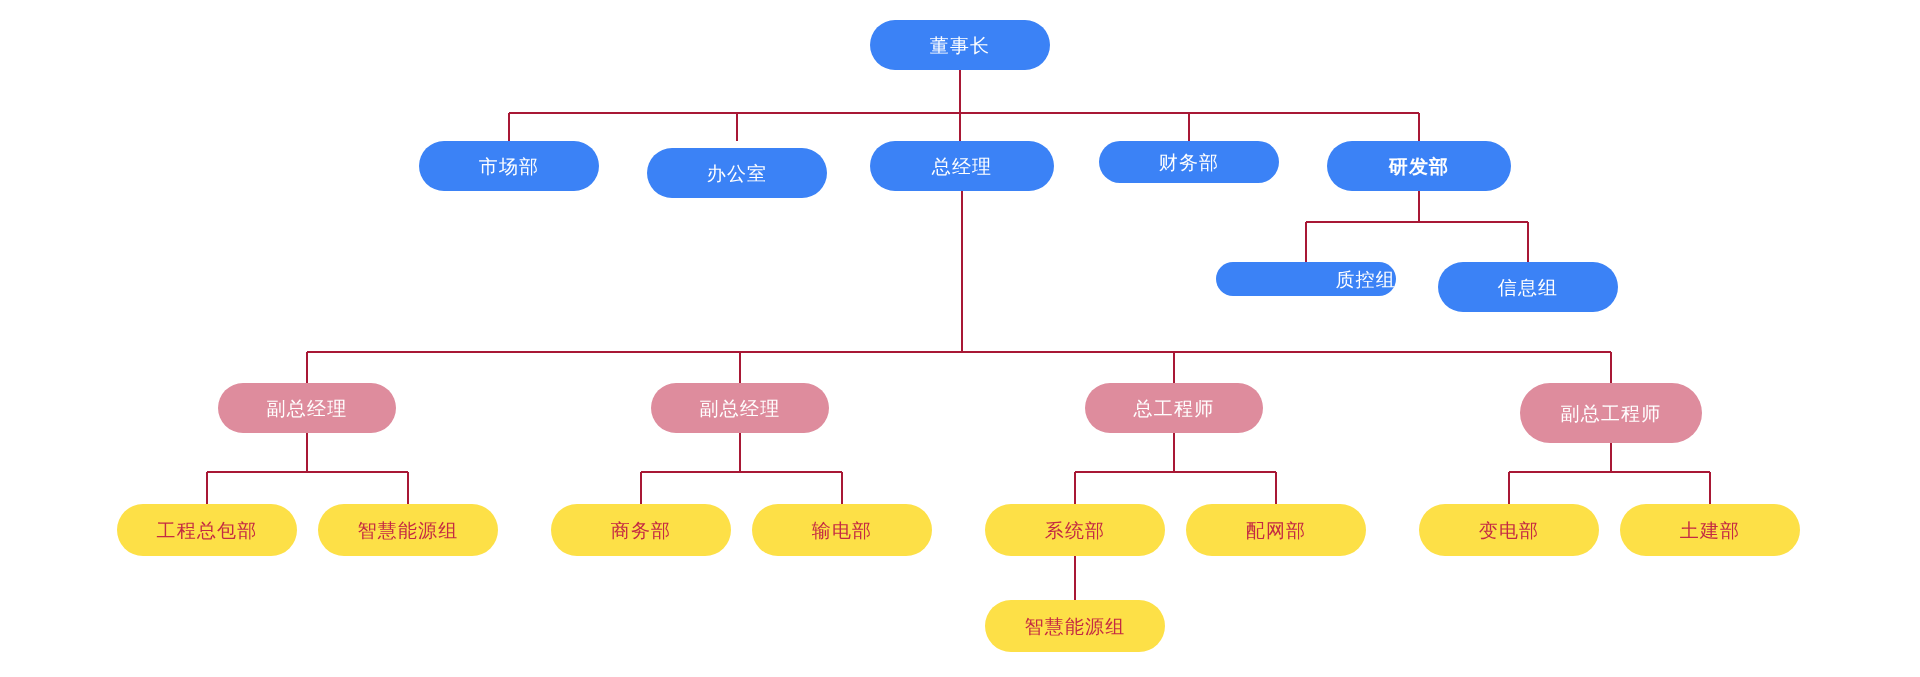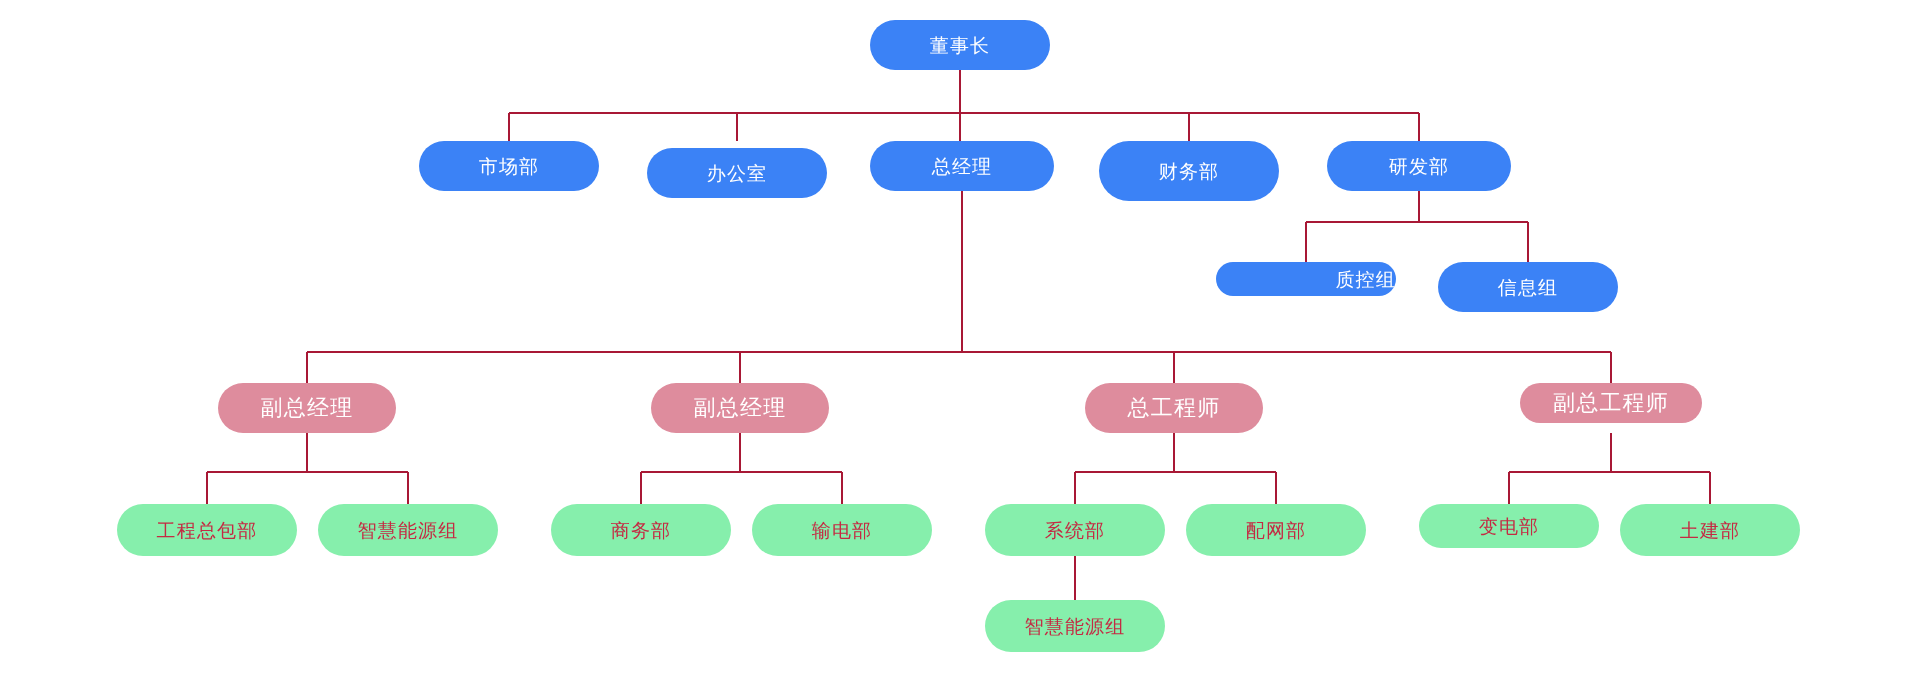--- a/index.html
+++ b/index.html
@@ -43,25 +43,25 @@
   .tier-root,
   .tier-exec,
   .tier-rdsub {
     background: #3b82f6;
     color: #ffffff;
     font-size: 19px;
   }
   .tier-vp {
     background: #DE8C9D;
     color: #ffffff;
-    font-size: 22px;
+    font-size: 19px;
   }
   .tier-dept,
   .tier-group {
-    background: #86efac;
+    background: #fde047;
     color: #C42A43;
     font-size: 19px;
   }
 </style>
 </head>
 <body>
 
 <div id="chart-root">
   <svg id="connector-layer" viewBox="0 0 1920 677" width="1920" height="677" aria-hidden="true">
       <line x1="960" y1="70" x2="960" y2="113" stroke="#A81835" stroke-width="1.6" shape-rendering="crispEdges"></line>
@@ -105,63 +105,63 @@
       </div>
       <div class="node tier-exec" style="left: 419px; top: 141px; width: 180px; height: 50px;">
         <span class="node-label">市场部</span>
       </div>
       <div class="node tier-exec" style="left: 647px; top: 141px; width: 180px; height: 50px; margin-top: 7px;">
         <span class="node-label">办公室</span>
       </div>
       <div class="node tier-exec" style="left: 870px; top: 141px; width: 184px; height: 50px;">
         <span class="node-label">总经理</span>
       </div>
-      <div class="node tier-exec" style="left: 1099px; top: 141px; width: 180px; height: 60px;">
+      <div class="node tier-exec" style="left: 1099px; top: 141px; width: 180px; height: 42px;">
         <span class="node-label">财务部</span>
       </div>
-      <div class="node tier-exec" style="left: 1327px; top: 141px; width: 184px; height: 50px;">
+      <div class="node tier-exec" style="left: 1327px; top: 141px; width: 184px; height: 50px; font-weight: bold;">
         <span class="node-label">研发部</span>
       </div>
       <div class="node tier-rdsub" style="left: 1216px; top: 262px; width: 180px; height: 34px; justify-content: flex-end;">
         <span class="node-label">质控组</span>
       </div>
       <div class="node tier-rdsub" style="left: 1438px; top: 262px; width: 180px; height: 50px;">
         <span class="node-label">信息组</span>
       </div>
       <div class="node tier-vp" style="left: 218px; top: 383px; width: 178px; height: 50px;">
         <span class="node-label">副总经理</span>
       </div>
       <div class="node tier-vp" style="left: 651px; top: 383px; width: 178px; height: 50px;">
         <span class="node-label">副总经理</span>
       </div>
       <div class="node tier-vp" style="left: 1085px; top: 383px; width: 178px; height: 50px;">
         <span class="node-label">总工程师</span>
       </div>
-      <div class="node tier-vp" style="left: 1520px; top: 383px; width: 182px; height: 40px;">
+      <div class="node tier-vp" style="left: 1520px; top: 383px; width: 182px; height: 60px;">
         <span class="node-label">副总工程师</span>
       </div>
       <div class="node tier-dept" style="left: 117px; top: 504px; width: 180px; height: 52px;">
         <span class="node-label">工程总包部</span>
       </div>
       <div class="node tier-dept" style="left: 318px; top: 504px; width: 180px; height: 52px;">
         <span class="node-label">智慧能源组</span>
       </div>
       <div class="node tier-dept" style="left: 551px; top: 504px; width: 180px; height: 52px; text-align: right;">
         <span class="node-label">商务部</span>
       </div>
       <div class="node tier-dept" style="left: 752px; top: 504px; width: 180px; height: 52px; align-items: center;">
         <span class="node-label">输电部</span>
       </div>
       <div class="node tier-dept" style="left: 985px; top: 504px; width: 180px; height: 52px;">
         <span class="node-label">系统部</span>
       </div>
       <div class="node tier-dept" style="left: 1186px; top: 504px; width: 180px; height: 52px;">
         <span class="node-label">配网部</span>
       </div>
-      <div class="node tier-dept" style="left: 1419px; top: 504px; width: 180px; height: 44px;">
+      <div class="node tier-dept" style="left: 1419px; top: 504px; width: 180px; height: 52px;">
         <span class="node-label">变电部</span>
       </div>
       <div class="node tier-dept" style="left: 1620px; top: 504px; width: 180px; height: 52px;">
         <span class="node-label">土建部</span>
       </div>
       <div class="node tier-group" style="left: 985px; top: 600px; width: 180px; height: 52px;">
         <span class="node-label">智慧能源组</span>
       </div>
     </div>
 </div>

